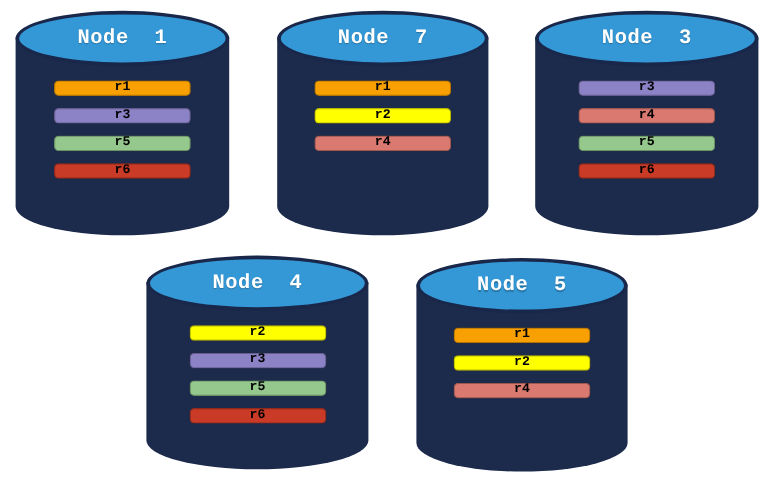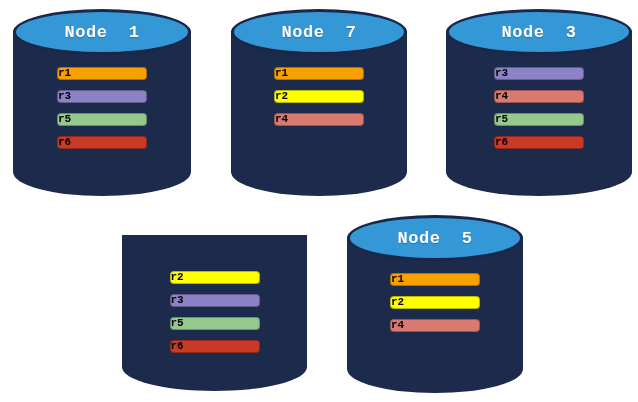--- a/index.html
+++ b/index.html
@@ -49,26 +49,27 @@
     position: absolute;
     left: 0; right: 0; top: 58px;
     display: flex;
     flex-direction: column;
     align-items: center;
     gap: 10px;
     z-index: 3;
   }
   .bar {
     box-sizing: border-box;
-    width: 90px;
+    width: 114px;
     height: 13px;
     border: 1px solid rgba(0,0,0,0.28);
     border-radius: 4px;
     display: flex;
     align-items: center;
+    justify-content: center;
   }
   .bar-label {
     font-size: 11px;
     font-weight: bold;
     line-height: 1;
     color: var(--bar-text-color, #000000);
   }
 </style>
 </head>
 <body>
@@ -127,20 +128,23 @@
         <div class="bar" style="background: rgb(148, 200, 140);">
       <span class="bar-label">r5</span>
     </div>
         <div class="bar" style="background: rgb(201, 59, 39);">
       <span class="bar-label">r6</span>
     </div>
       </div>
     </div>
     <div class="node n4">
       <div class="cyl-body"></div>
+      <div class="cyl-top">
+        <span class="node-label">Node  4</span>
+      </div>
       <div class="rows">
         <div class="bar" style="background: rgb(255, 255, 0);">
       <span class="bar-label">r2</span>
     </div>
         <div class="bar" style="background: rgb(140, 130, 198);">
       <span class="bar-label">r3</span>
     </div>
         <div class="bar" style="background: rgb(148, 200, 140);">
       <span class="bar-label">r5</span>
     </div>

